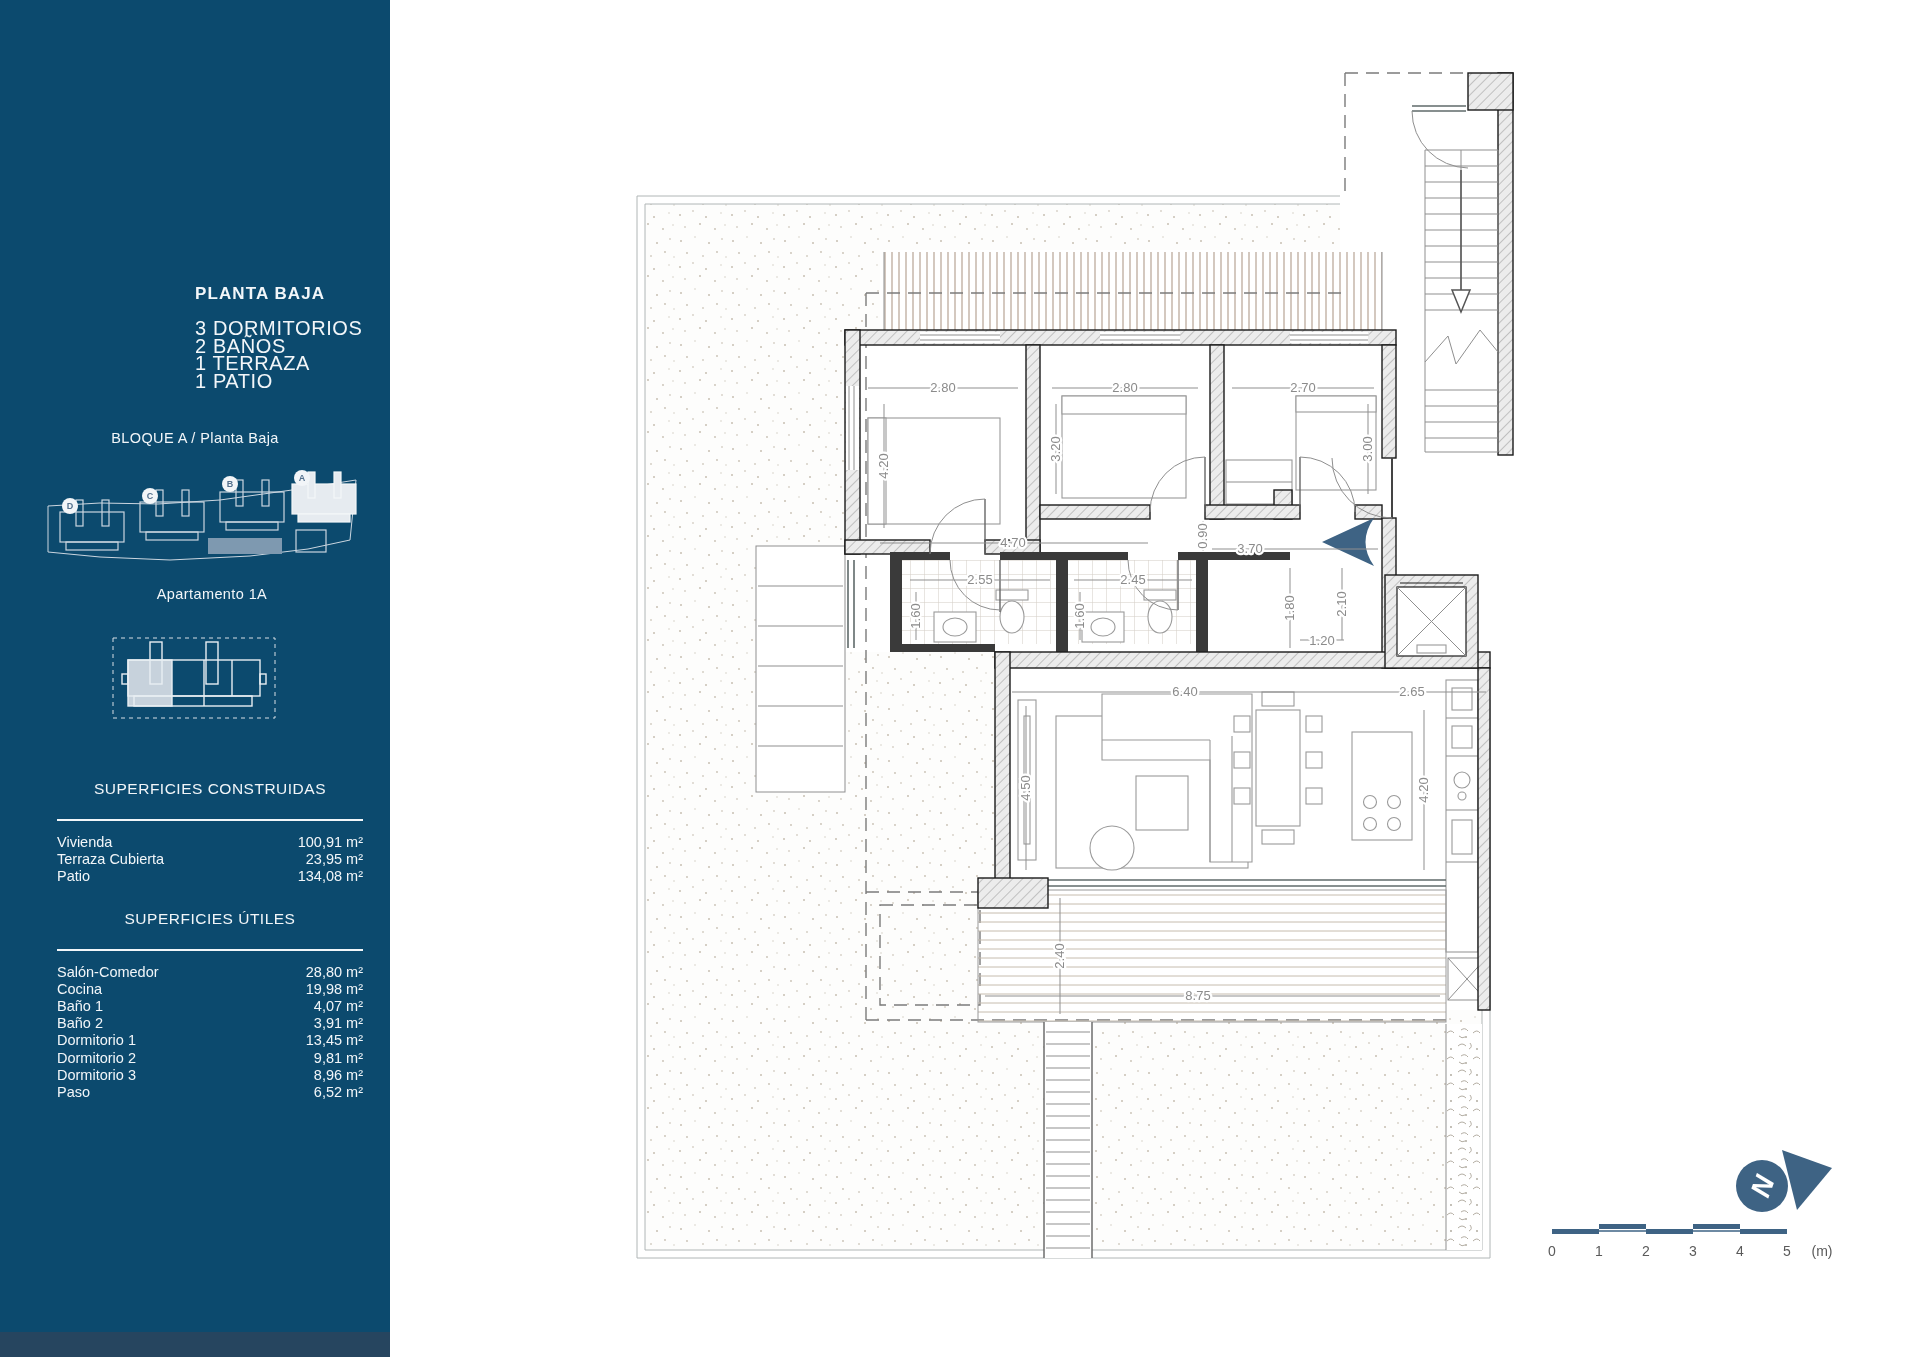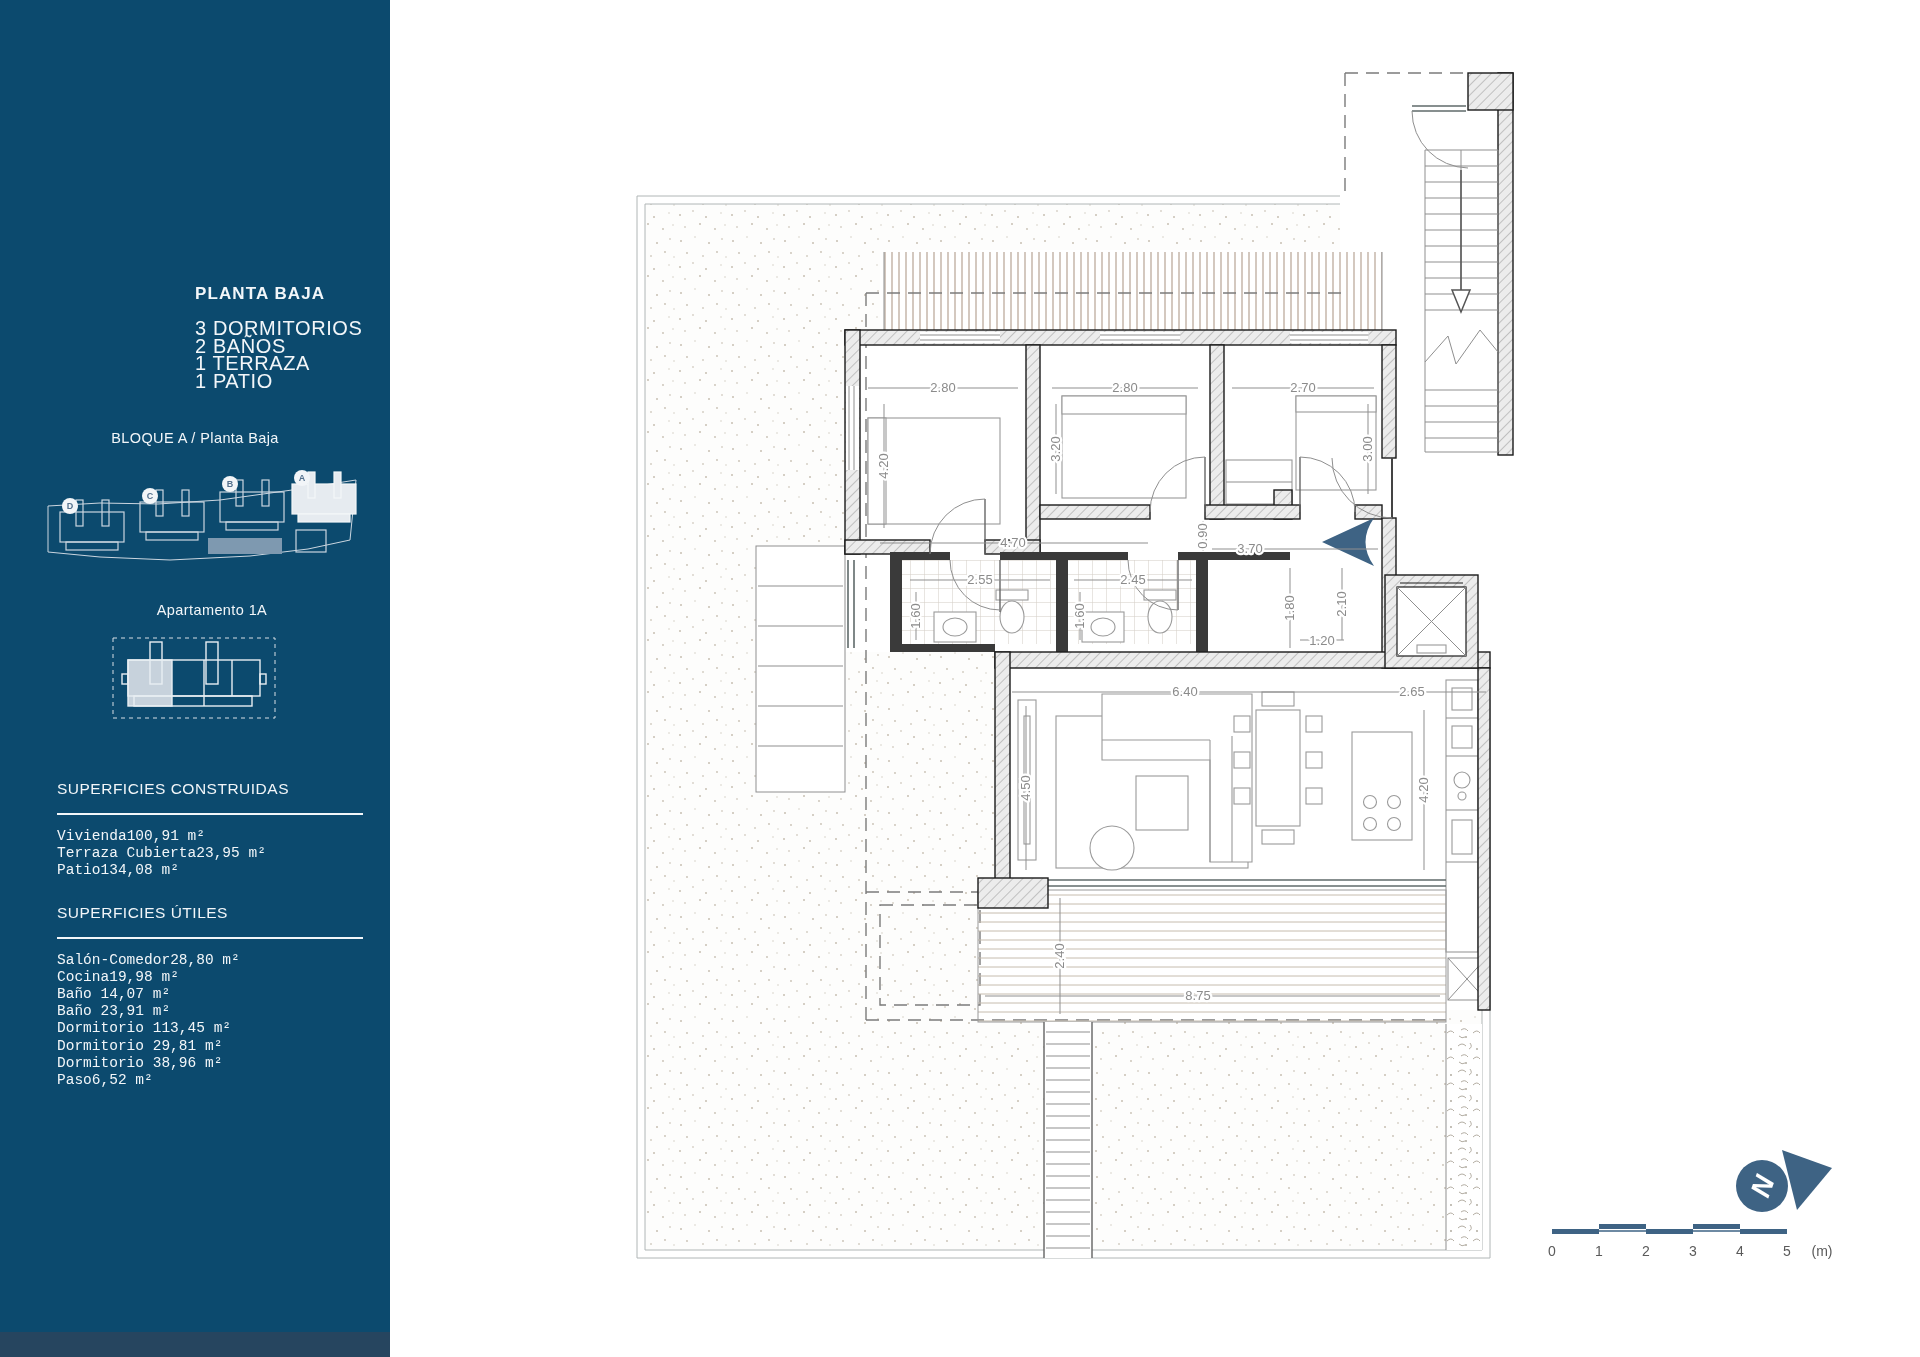--- a/index.html
+++ b/index.html
@@ -7,27 +7,27 @@
        font-family:"Liberation Sans",sans-serif;overflow:hidden;
        -webkit-font-smoothing:antialiased;}
   .abs{position:absolute;}
   
   .sidebar{left:0;top:0;width:390px;height:1332px;background:#0c4a6e;color:#F2F6F9;z-index:2;}
   .sb-footer{left:0;top:1332px;width:390px;height:25px;background:#26455F;z-index:2;}
   .sb-title{left:195px;top:284px;font-size:17px;font-weight:700;letter-spacing:1.1px;}
   .sb-feats{left:195px;top:320px;font-size:20px;letter-spacing:.6px;line-height:17.5px;}
   .sb-bloque{left:45px;top:430px;width:300px;text-align:center;font-size:14.5px;letter-spacing:.4px;}
   .sb-site{left:40px;top:454px;}
-  .sb-apto{left:62px;top:602px;width:300px;text-align:center;font-size:14.5px;letter-spacing:.4px;}
+  .sb-apto{left:62px;top:586px;width:300px;text-align:center;font-size:14.5px;letter-spacing:.4px;}
   .sb-miniplan{left:108px;top:630px;}
   .sb-tables{left:57px;top:780px;width:306px;}
-  .sb-h{font-size:15.5px;letter-spacing:.5px;border-bottom:2px solid #F2F6F9;padding-bottom:15px;}
+  .sb-h{font-size:15.5px;letter-spacing:.5px;border-bottom:2px solid #F2F6F9;padding-bottom:21px;text-align:center;}
   .sb-h2{margin-top:24px;}
   .sb-rows{margin-top:13px;font-size:14.5px;line-height:17.2px;}
-  .sb-row{display:flex;font-family:Liberation Mono, monospace;}
+  .sb-row{display:flex;justify-content:space-between;}
   .sb-row .v{text-align:right;}
   
   .plan{left:0;top:0;z-index:1;}
   .w{fill:url(#hatch);stroke:#1b1b1b;stroke-width:1.4;}
   .wd{fill:#3a3a3a;stroke:none;}
   .ln{stroke:#8f8f8f;stroke-width:1;fill:none;}
   .lt{stroke:#b0b6b6;stroke-width:1;fill:none;}
   .fur{stroke:#9a9a9a;stroke-width:1.1;fill:#ffffff;}
   .furn{stroke:#9a9a9a;stroke-width:1.1;fill:none;}
   .dash{stroke:#7b7b7b;stroke-width:1.4;fill:none;stroke-dasharray:13 8;}

